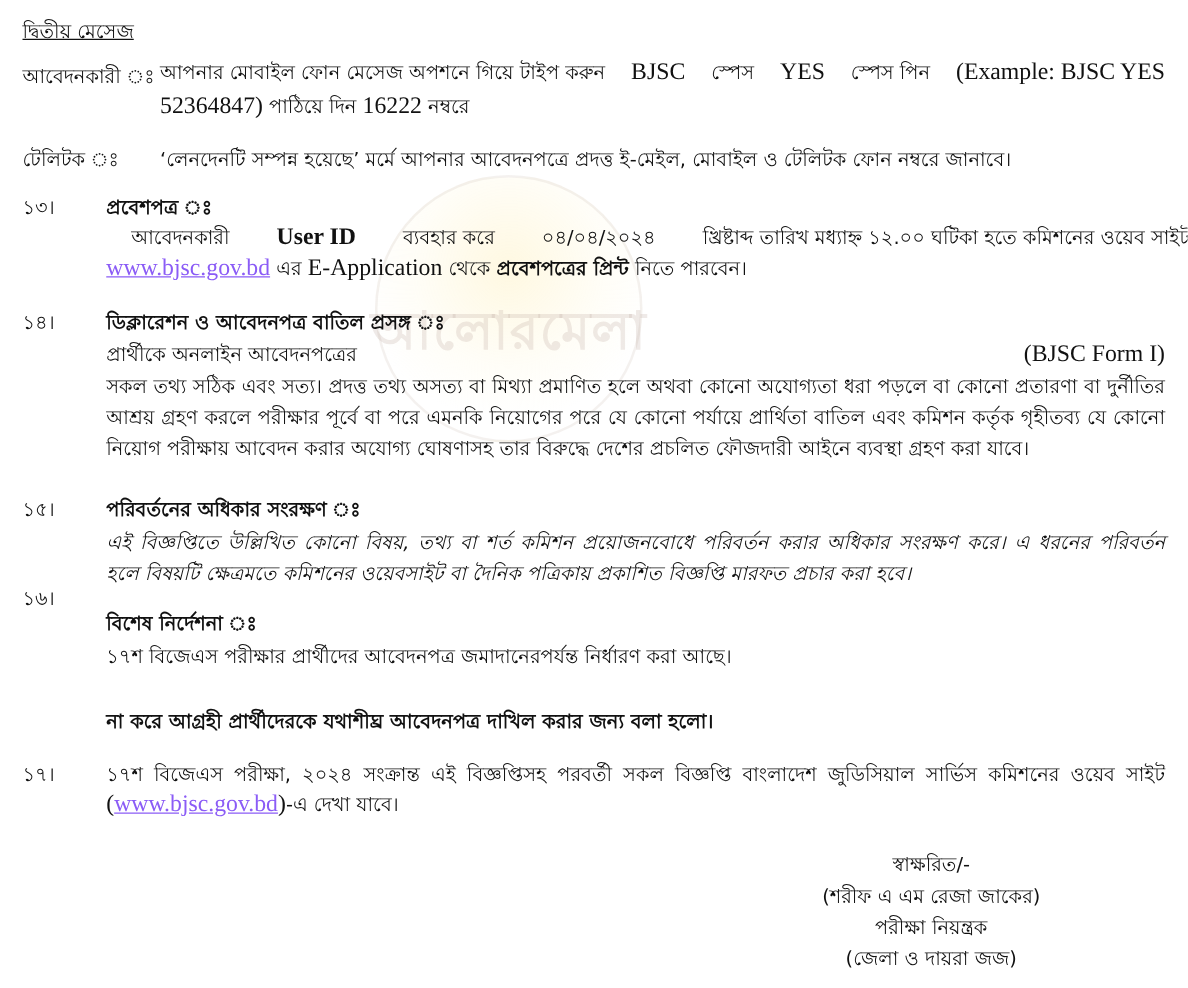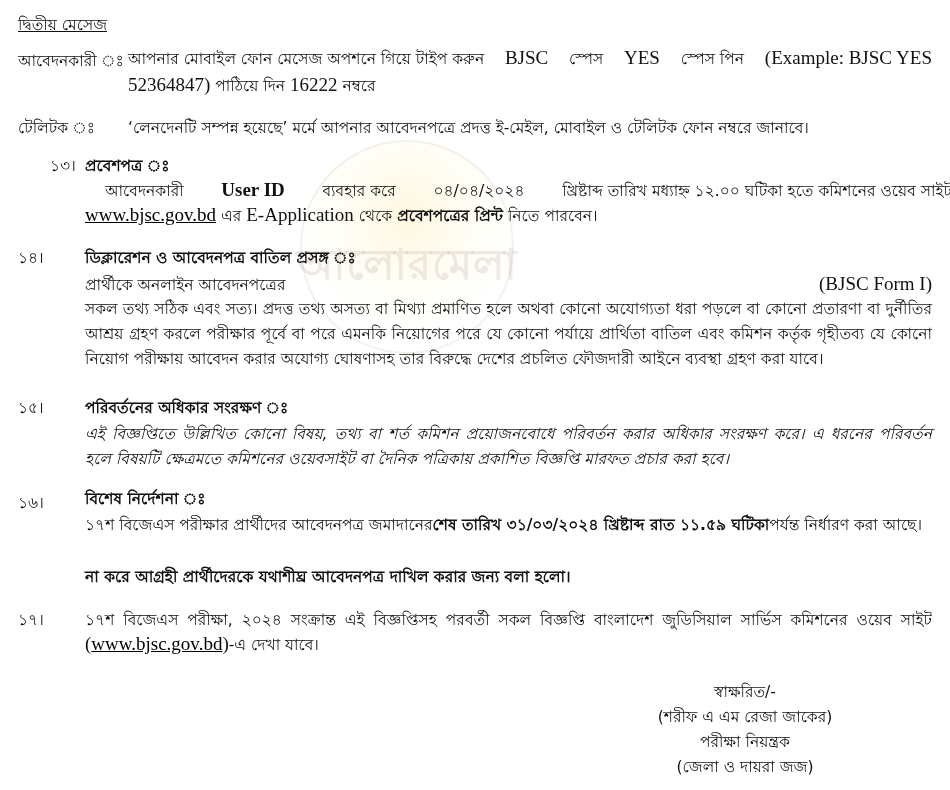--- a/index.html
+++ b/index.html
@@ -18,21 +18,21 @@
     pointer-events: none;
   }
   .watermark span {
     font-size: 42px; color: rgba(180,160,150,0.22); font-weight: bold; letter-spacing: 1px;
     margin-top: 40px;
   }
   .abs { position: absolute; white-space: nowrap; font-size: 15.5px; line-height: 22px; }
   .heading-u { text-decoration: underline; }
   .serif { font-family: "Liberation Serif", "DejaVu Serif", serif; font-size: 19px; }
   .bold { font-weight: bold; }
-  .link { font-family: "Liberation Serif", "DejaVu Serif", serif; font-size: 19px; text-decoration: underline; color: #000000; }
+  .link { font-family: "Liberation Serif", "DejaVu Serif", serif; font-size: 19px; text-decoration: underline; color: #8b5cf6; }
   .para { position: absolute; font-size: 15.5px; line-height: 25px; text-align: justify; }
   .para .line { display: block; white-space: nowrap; text-align-last: justify; }
   .para .line.last { text-align-last: left; }
   .num { position: absolute; left: 18px; font-size: 15.5px; line-height: 22px; }
   .sec-title { position: absolute; left: 85px; font-size: 15.5px; line-height: 22px; font-weight: bold; }
   .sig { position: absolute; left: 640px; width: 210px; text-align: center; font-size: 15.5px; line-height: 25px; }
 </style>
 </head>
 <body>
 
@@ -53,21 +53,21 @@
     <span> স্পেস পিন </span>
     <span class="serif">(Example: BJSC YES</span>
   </div>
   <div class="abs" style="left:128px; top:74px;">
     <span class="serif">52364847)</span><span> পাঠিয়ে দিন </span><span class="serif">16222</span><span> নম্বরে</span>
   </div>
 
   <div class="abs" style="left:18px; top:117px;">টেলিটক ঃ</div>
   <div class="abs" style="left:128px; top:117px;">‘লেনদেনটি সম্পন্ন হয়েছে’ মর্মে আপনার আবেদনপত্রে প্রদত্ত ই-মেইল, মোবাইল ও টেলিটক ফোন নম্বরে জানাবে।</div>
 
-  <div class="num" style="top:155px;margin-left:32px;">১৩।</div>
+  <div class="num" style="top:155px;">১৩।</div>
   <div class="sec-title" style="top:155px;">প্রবেশপত্র ঃ</div>
   <div class="abs" style="left:85px; top:179px; width:847px; display:flex; justify-content:space-between; align-items:baseline;margin-left:20px;">
     <span>আবেদনকারী </span>
     <span class="serif bold">User ID</span>
     <span> ব্যবহার করে </span>
     <span>০৪/০৪/২০২৪</span>
     <span> খ্রিষ্টাব্দ তারিখ মধ্যাহ্ন ১২.০০ ঘটিকা হতে কমিশনের ওয়েব সাইট</span>
   </div>
   <div class="abs" style="left:85px; top:204px;">
     <a class="link">www.bjsc.gov.bd</a><span> এর </span><span class="serif">E-Application</span><span> থেকে </span><span class="bold">প্রবেশপত্রের প্রিন্ট</span><span> নিতে পারবেন।</span>
@@ -85,25 +85,24 @@
     <span class="line last">নিয়োগ পরীক্ষায় আবেদন করার অযোগ্য ঘোষণাসহ তার বিরুদ্ধে দেশের প্রচলিত ফৌজদারী আইনে ব্যবস্থা গ্রহণ করা যাবে।</span>
   </div>
 
   <div class="num" style="top:397px;">১৫।</div>
   <div class="sec-title" style="top:397px;">পরিবর্তনের অধিকার সংরক্ষণ ঃ</div>
   <div class="para" style="left:85px; top:422px; width:847px;font-style:italic;">
     <span class="line">এই বিজ্ঞপ্তিতে উল্লিখিত কোনো বিষয়, তথ্য বা শর্ত কমিশন প্রয়োজনবোধে পরিবর্তন করার অধিকার সংরক্ষণ করে। এ ধরনের পরিবর্তন</span>
     <span class="line last">হলে বিষয়টি ক্ষেত্রমতে কমিশনের ওয়েবসাইট বা দৈনিক পত্রিকায় প্রকাশিত বিজ্ঞপ্তি মারফত প্রচার করা হবে।</span>
   </div>
 
-  <div class="num" style="top:492px;">১৬।</div>
+  <div class="num" style="top:468px;">১৬।</div>
   <div class="sec-title" style="top:488px;">বিশেষ নির্দেশনা ঃ</div>
   <div class="abs" style="left:85px; top:514px; width:847px; display:flex; align-items:baseline;">
     <span>১৭শ বিজেএস পরীক্ষার প্রার্থীদের আবেদনপত্র জমাদানের </span>
-      <span class="bold">শেষ তারিখ ৩১/০৩/২০২৪ খ্রিষ্টাব্দ রাত ১১.৫৯ ঘটিকা</span>
       <span> পর্যন্ত নির্ধারণ করা আছে।</span>
   </div>
   <div class="abs bold" style="left:85px; top:566px;">না করে আগ্রহী প্রার্থীদেরকে যথাশীঘ্র আবেদনপত্র দাখিল করার জন্য বলা হলো।</div>
 
   <div class="num" style="top:609px;">১৭।</div>
   <div class="abs" style="left:85px; top:609px; width:847px; text-align:justify; text-align-last:justify;">১৭শ বিজেএস পরীক্ষা, ২০২৪ সংক্রান্ত এই বিজ্ঞপ্তিসহ পরবর্তী সকল বিজ্ঞপ্তি বাংলাদেশ জুডিসিয়াল সার্ভিস কমিশনের ওয়েব সাইট</div>
   <div class="abs" style="left:85px; top:633px;">
     <span class="serif">(</span><a class="link">www.bjsc.gov.bd</a><span class="serif">)</span><span>-এ দেখা যাবে।</span>
   </div>
 

